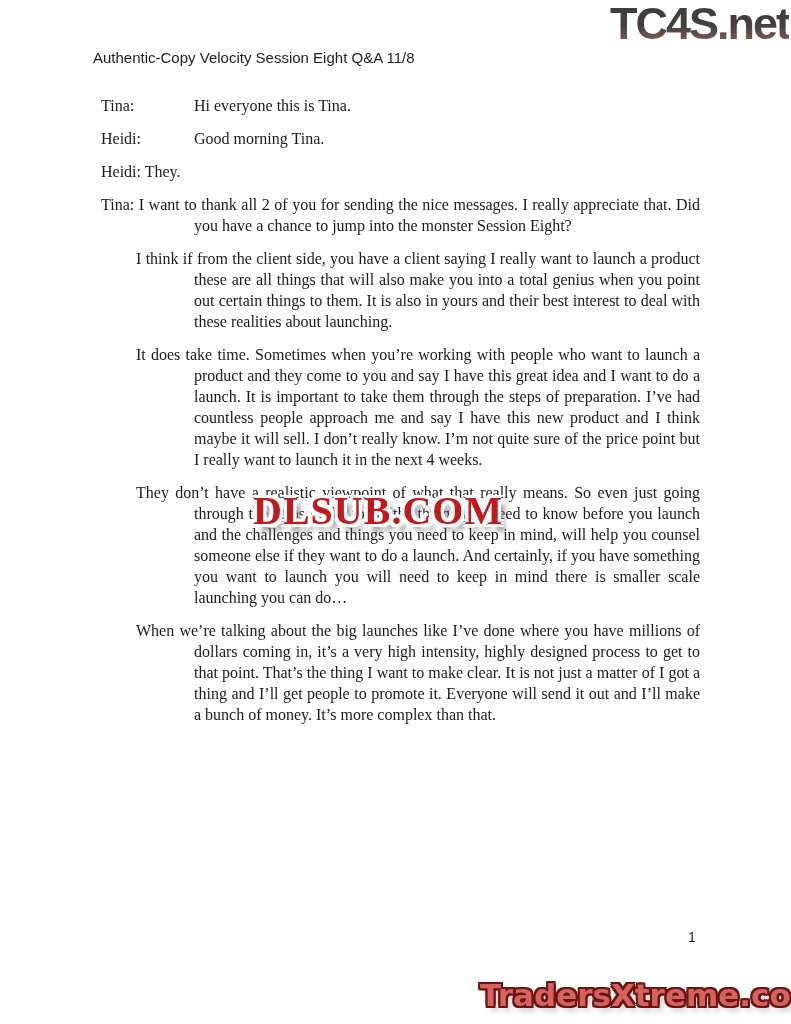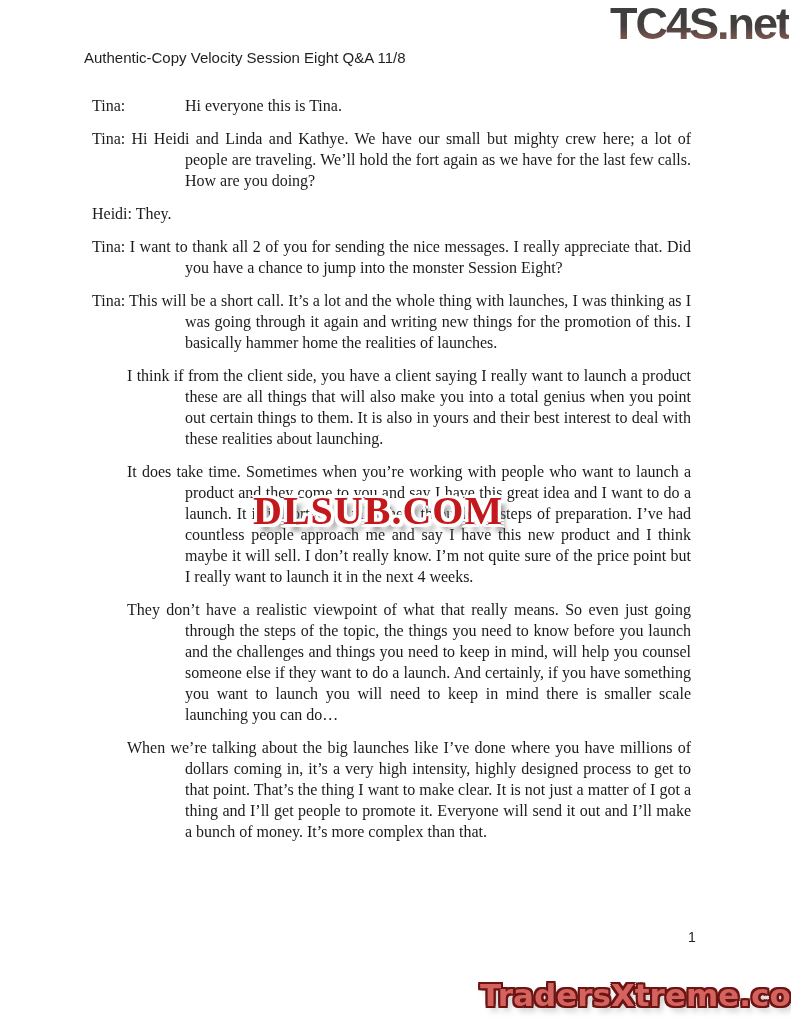--- a/index.html
+++ b/index.html
@@ -25,21 +25,21 @@
     font-family:"Liberation Sans","DejaVu Sans",sans-serif;
     font-weight:bold;font-size:45px;letter-spacing:-2px;
     background:linear-gradient(to bottom,var(--tc4s-top) 0%,#454040 55%,#8a5b52 88%,var(--tc4s-bottom) 100%);
     -webkit-background-clip:text;background-clip:text;
     color:transparent;
     line-height:48px;
   }
 
   
   .content{
-    position:absolute;left:84px;top:48px;width:607px;
+    position:absolute;left:93px;top:48px;width:607px;
   }
   .doc-header{
     font-family:"Liberation Sans","DejaVu Sans",sans-serif;
     font-size:15px;line-height:20px;color:#1f1f1f;
     margin:0 0 27px 0;
   }
   .para{
     margin:0 0 12px 8px;
     font-size:16px;line-height:21px;
     text-align:justify;
@@ -91,29 +91,28 @@
 <div class="page">
 
   <div class="wm-top">TC4S.net</div>
 
   <div class="content">
     <p class="doc-header">Authentic-Copy Velocity Session Eight Q&amp;A 11/8</p>
 
     <div id="transcript">
   <p class="para para-tab"><span class="speaker speaker-tab">Tina:</span> <span class="ptext">Hi everyone this is Tina.</span></p>
 
+  <p class="para para-tab"><span class="speaker speaker-tab">Heidi:</span> <span class="ptext">Good morning Tina.</span></p>
 
-  <p class="para para-flow"><span class="speaker">Tina:</span> <span class="ptext">Hi Heidi and Linda and Kathye. We have our small but mighty crew here; a lot of people are traveling. We’ll hold the fort again as we have for the last few calls. How are you doing?</span></p>
 
   <p class="para para-flow"><span class="speaker">Heidi:</span> <span class="ptext">They.</span></p>
 
   <p class="para para-flow"><span class="speaker">Tina:</span> <span class="ptext">I want to thank all 2 of you for sending the nice messages. I really appreciate that. Did you have a chance to jump into the monster Session Eight?</span></p>
 
 
-  <p class="para para-flow"><span class="speaker">Tina:</span> <span class="ptext">This will be a short call. It’s a lot and the whole thing with launches, I was thinking as I was going through it again and writing new things for the promotion of this. I basically hammer home the realities of launches.</span></p>
 
   <p class="para para-cont"> <span class="ptext">I think if from the client side, you have a client saying I really want to launch a product these are all things that will also make you into a total genius when you point out certain things to them. It is also in yours and their best interest to deal with these realities about launching.</span></p>
 
   <p class="para para-cont"> <span class="ptext">It does take time. Sometimes when you’re working with people who want to launch a product and they come to you and say I have this great idea and I want to do a launch. It is important to take them through the steps of preparation. I’ve had countless people approach me and say I have this new product and I think maybe it will sell. I don’t really know. I’m not quite sure of the price point but I really want to launch it in the next 4 weeks.</span></p>
 
   <p class="para para-cont"> <span class="ptext">They don’t have a realistic viewpoint of what that really means. So even just going through the steps of the topic, the things you need to know before you launch and the challenges and things you need to keep in mind, will help you counsel someone else if they want to do a launch. And certainly, if you have something you want to launch you will need to keep in mind there is smaller scale launching you can do…</span></p>
 
   <p class="para para-cont"> <span class="ptext">When we’re talking about the big launches like I’ve done where you have millions of dollars coming in, it’s a very high intensity, highly designed process to get to that point. That’s the thing I want to make clear. It is not just a matter of I got a thing and I’ll get people to promote it. Everyone will send it out and I’ll make a bunch of money. It’s more complex than that.</span></p>
 </div>
   </div>

